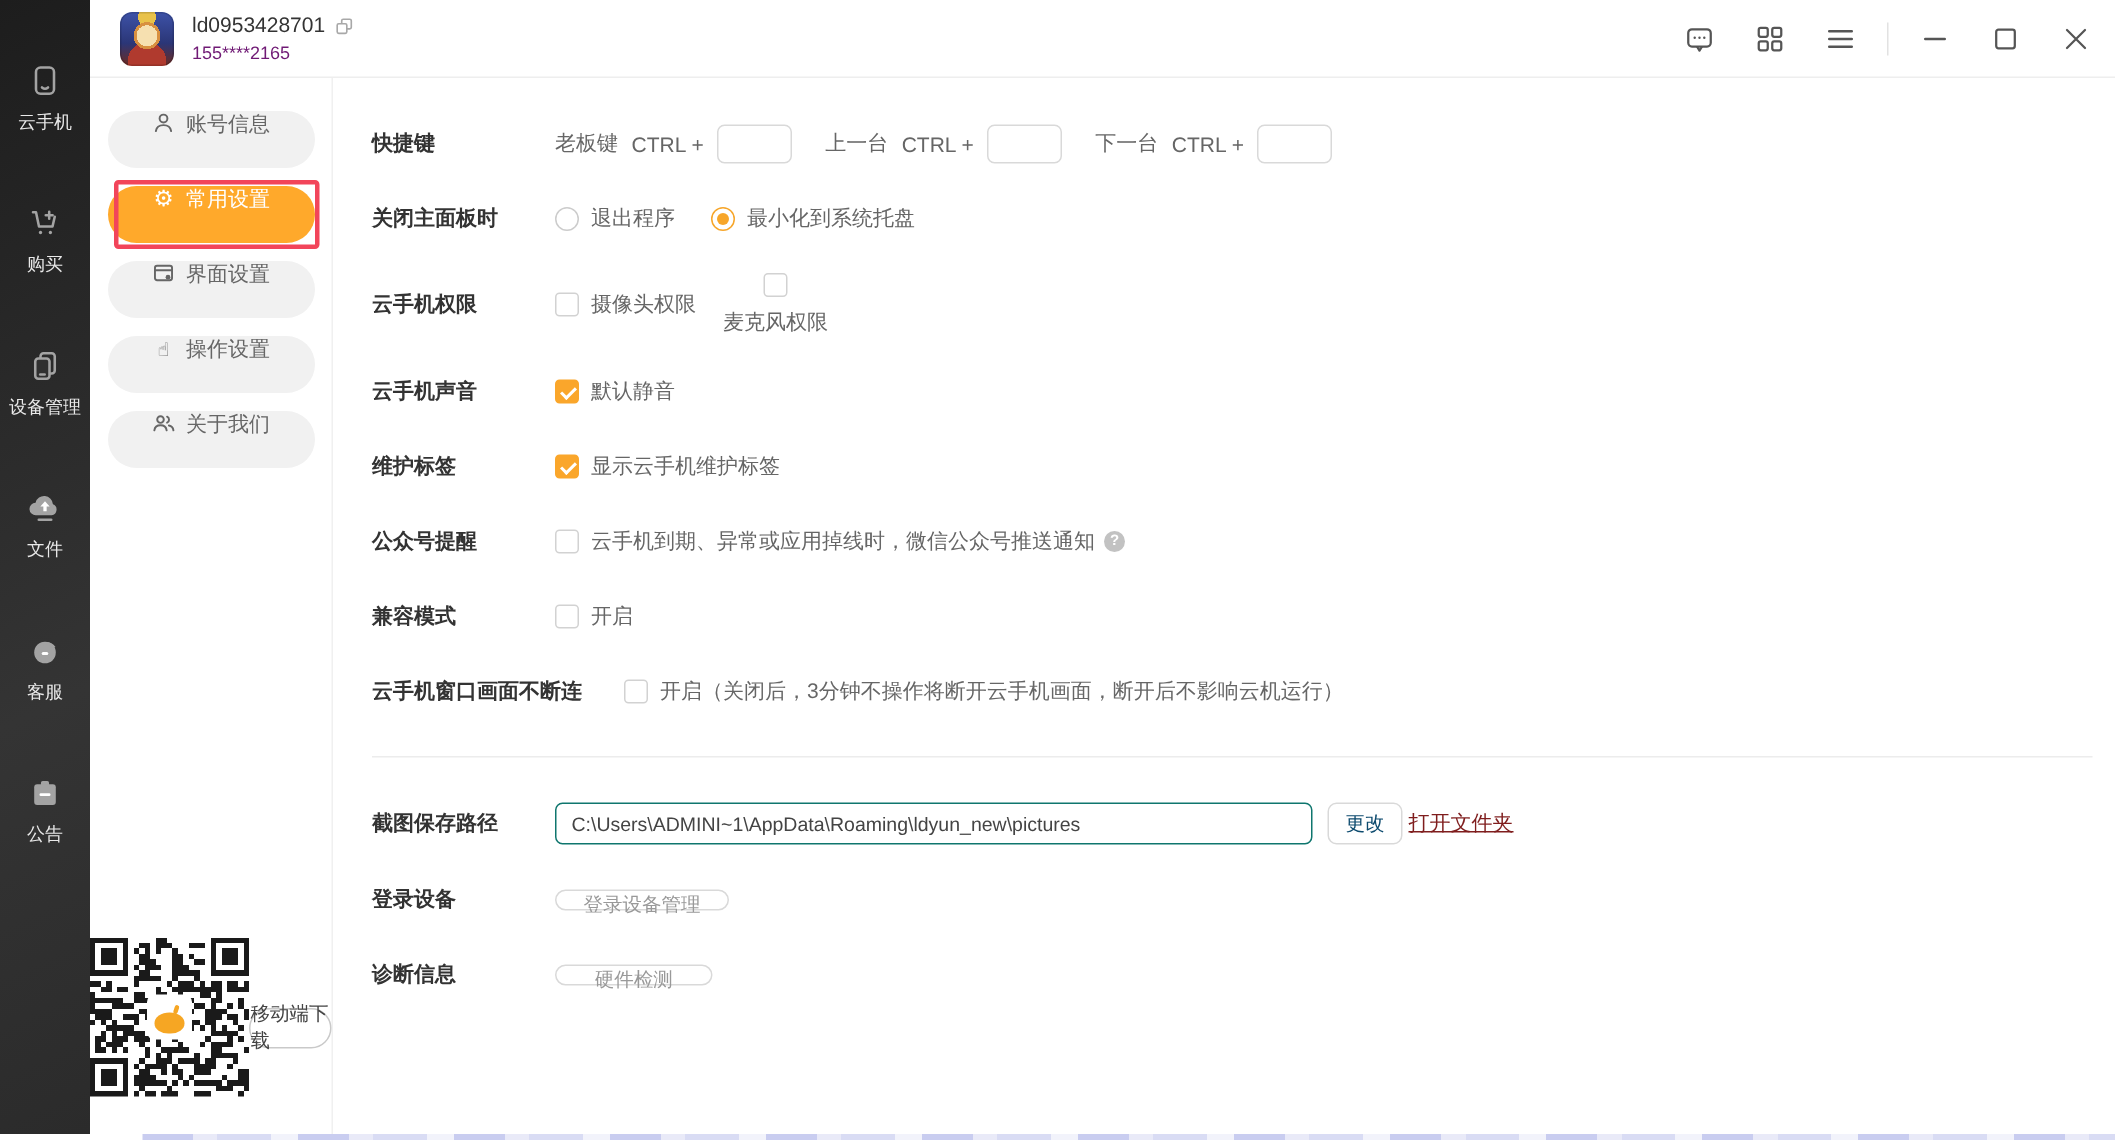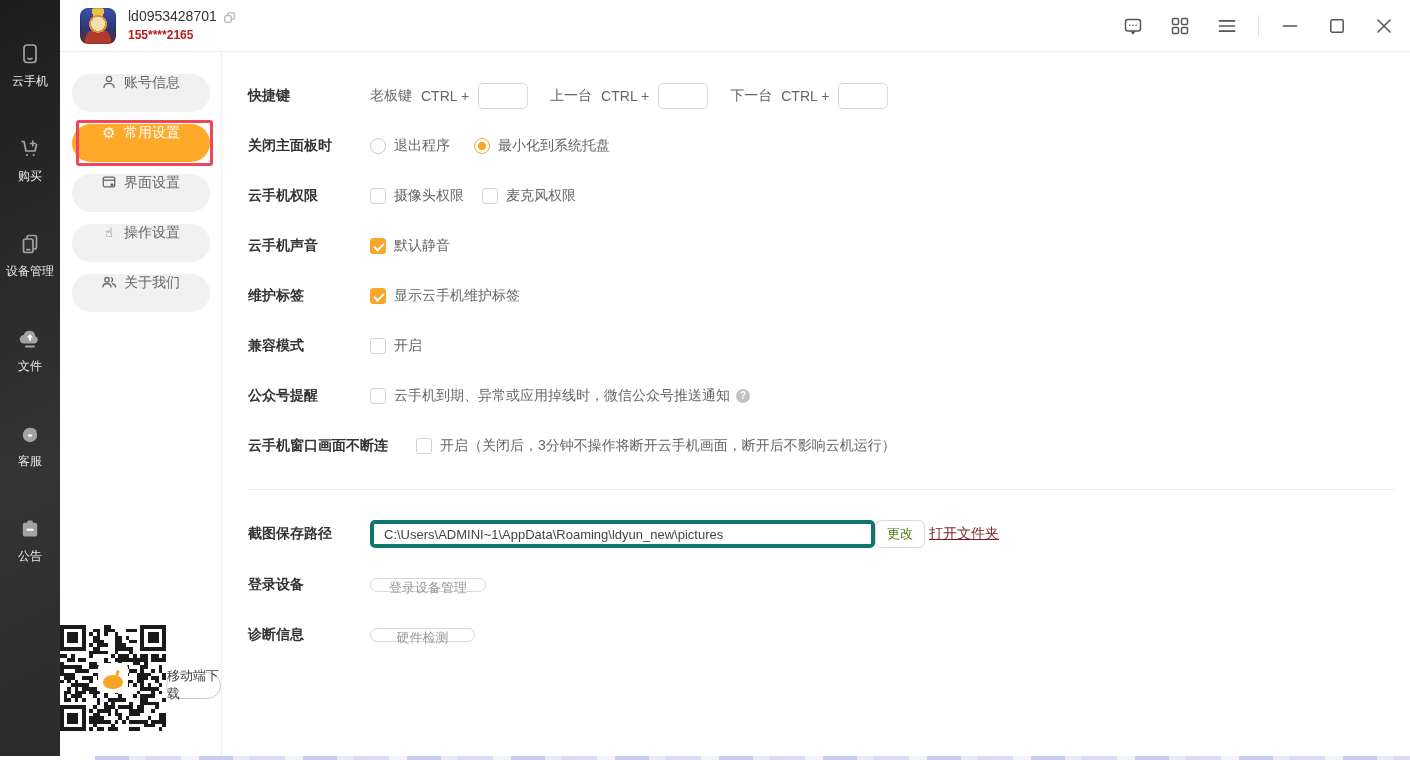--- a/index.html
+++ b/index.html
@@ -21,21 +21,21 @@
   .topbar { height:52px; flex-shrink:0; border-bottom:1px solid #eeeeee; display:flex; align-items:center; padding:0 16px 0 20px; }
   .avatar { width:36px; height:36px; border-radius:8px; flex-shrink:0; cursor:pointer;
      background:
        radial-gradient(circle at 50% 44%, #f6e0b0 0 7px, #d89040 7px 9px, rgba(0,0,0,0) 9px),
        radial-gradient(circle at 50% 92%, #b03a2e 0 13px, rgba(0,0,0,0) 13px),
        radial-gradient(circle at 50% 10%, #e9c24a 0 6px, rgba(0,0,0,0) 6px),
        linear-gradient(180deg,#3d52a8 0%,#2b3677 58%,#6e2b20 100%);
      box-shadow:inset 0 0 0 1px rgba(0,0,0,.15); }
   .user-meta { margin-left:12px; line-height:1.25; }
   .uname-row { display:flex; align-items:center; gap:6px; font-size:14px; color:#333; }
-  .phone { font-size:12px; color:#b91c1c; margin-top:2px;font-weight:bold; }
+  .phone { font-size:12px; color:#701a75; margin-top:2px; }
   .win-controls { margin-left:auto; display:flex; align-items:center; gap:27px; }
   .wc { width:20px; height:20px; display:flex; align-items:center; justify-content:center; cursor:pointer; }
   .wc-sep { width:1px; height:22px; background:#e2e2e2; margin:0 -6px; }
 
   .body-row { flex:1; display:flex; min-height:0; }
 
   
   .subnav { width:162px; flex-shrink:0; border-right:1px solid #f0f0f0; display:flex; flex-direction:column; padding-top:22px; }
   .pill { width:138px; height:38px; margin:0 auto 12px; background:#f1f1f1; border-radius:19px;
           display:flex; justify-content:center; gap:7px;
@@ -59,40 +59,40 @@
   .content { flex:1; padding:30px 15px 0 26px; overflow:hidden; }
   .srow { display:flex; align-items:center; min-height:27px; margin-bottom:23px; }
   .srow-label { min-width:122px; padding-right:12px; font-size:14px; font-weight:700; color:#333; flex-shrink:0; white-space:nowrap; }
   .opt-text { font-size:14px; color:#666; }
 
   .sc-group { display:flex; align-items:center; gap:9px; margin-right:22px; }
   .sc-input { width:50px; height:26px; border:1px solid #d9d9d9; border-radius:5px; outline:none; font-size:13px; padding:0 6px; color:#333; }
 
   .radio-opt, .check-opt { display:flex; align-items:center; gap:8px; cursor:pointer; }
   .radio-opt + .radio-opt { margin-left:24px;justify-content:center; }
-  .check-opt + .check-opt { margin-left:18px; }
+  .check-opt + .check-opt { margin-left:18px;flex-direction:column; }
 
   .radio { width:16px; height:16px; border:1px solid #ccc; border-radius:50%; background:#fff; position:relative; flex-shrink:0; }
   .radio.selected { border:1.5px solid #F7A62A; }
   .radio.selected::after { content:""; position:absolute; left:50%; top:50%; width:8px; height:8px; margin:-4px 0 0 -4px; border-radius:50%; background:#F7A62A; }
 
   .checkbox { width:16px; height:16px; border:1px solid #d2d2d2; border-radius:3px; background:#fff; position:relative; flex-shrink:0; }
   .checkbox.checked { background:#FAA62B; border-color:#FAA62B; }
   .checkbox.checked::after { content:""; position:absolute; left:3px; top:4px; width:8px; height:4px;
        border-left:2px solid #fff; border-bottom:2px solid #fff; transform:rotate(-45deg); }
 
   .help-icon { width:14px; height:14px; border-radius:50%; background:#c2c2c2; color:#fff; font-size:10px; font-weight:700;
                display:inline-flex; align-items:center; justify-content:center; margin-left:6px; cursor:pointer; }
 
   .divider { height:1px; background:#ececec; margin:30px 0 30px 0; }
 
-  .path-input { width:505px; height:28px; border:4px solid #0f766e; border-radius:5px; font-size:13px; color:#444;
+  .path-input { width:505px; height:28px; border:1px solid #0f766e; border-radius:5px; font-size:13px; color:#444;
                 padding:0 10px; outline:none; font-family:"Liberation Sans","DejaVu Sans",sans-serif; }
-  .change-btn { height:28px; padding:0 11px; border:1px solid #d9d9d9; border-radius:6px; background:#fff;
-                font-size:13px; color:#4d7c0f; cursor:pointer; }
+  .change-btn { height:28px; padding:0 11px; margin-left:10px; border:1px solid #d9d9d9; border-radius:6px; background:#fff;
+                font-size:13px; color:#0c4a6e; cursor:pointer; }
   .folder-link { margin-left:4px; font-size:14px; color:#7f1d1d; text-decoration:underline; cursor:pointer; }
 
   .pill-btn { min-width:105px; height:14px; padding:0 18px; border:1px solid #d9d9d9; border-radius:14px; background:#fff;
               font-size:13px; color:#999; cursor:pointer; }
 
   
   .desktop-strip { height:4px; display:flex; }
   .strip-left { width:95px; background:#fff; }
   .strip-right { flex:1; background:repeating-linear-gradient(90deg,#c9cdf0 0 34px,#e9eaf8 34px 50px,#d9dcf4 50px 86px,#f2f3fb 86px 104px); }
 </style>
@@ -627,37 +627,37 @@
 
         <div class="srow">
           <span class="srow-label">维护标签</span>
           <span class="check-opt">
             <span class="checkbox checked"></span>
             <span class="opt-text">显示云手机维护标签</span>
           </span>
         </div>
 
         <div class="srow">
+          <span class="srow-label">公众号提醒</span>
+          <span class="check-opt">
+            <span class="checkbox"></span>
+            <span class="opt-text">云手机到期、异常或应用掉线时，微信公众号推送通知</span>
+          </span>
+          <span class="help-icon">?</span>
+        </div>
+
+        <div class="srow">
           <span class="srow-label">兼容模式</span>
           <span class="check-opt">
             <span class="checkbox"></span>
             <span class="opt-text">开启</span>
           </span>
         </div>
 
         <div class="srow">
-          <span class="srow-label">公众号提醒</span>
-          <span class="check-opt">
-            <span class="checkbox"></span>
-            <span class="opt-text">云手机到期、异常或应用掉线时，微信公众号推送通知</span>
-          </span>
-          <span class="help-icon">?</span>
-        </div>
-
-        <div class="srow">
           <span class="srow-label">云手机窗口画面不断连</span>
           <span class="check-opt" style="margin-left:16px;">
             <span class="checkbox"></span>
             <span class="opt-text">开启（关闭后，3分钟不操作将断开云手机画面，断开后不影响云机运行）</span>
           </span>
         </div>
 
         <div class="divider"></div>
 
         <div class="srow">

